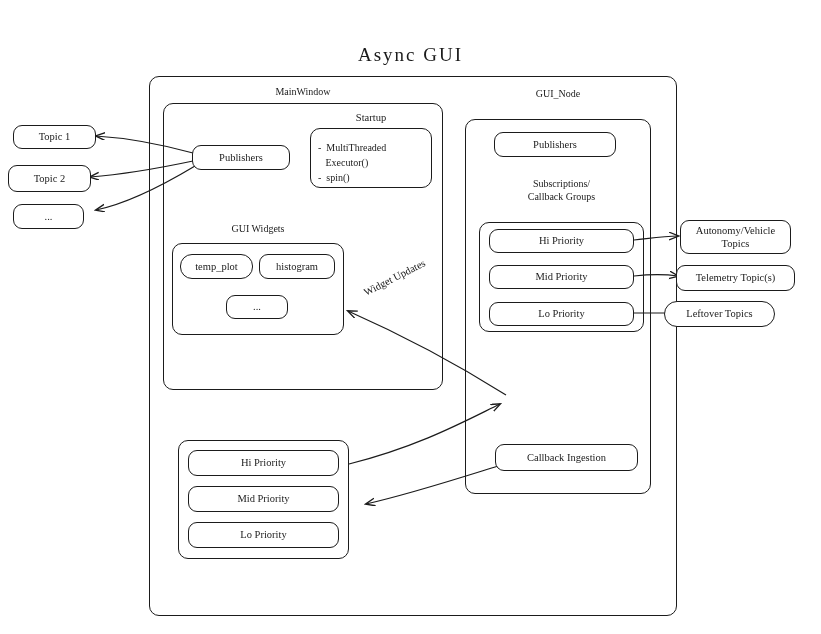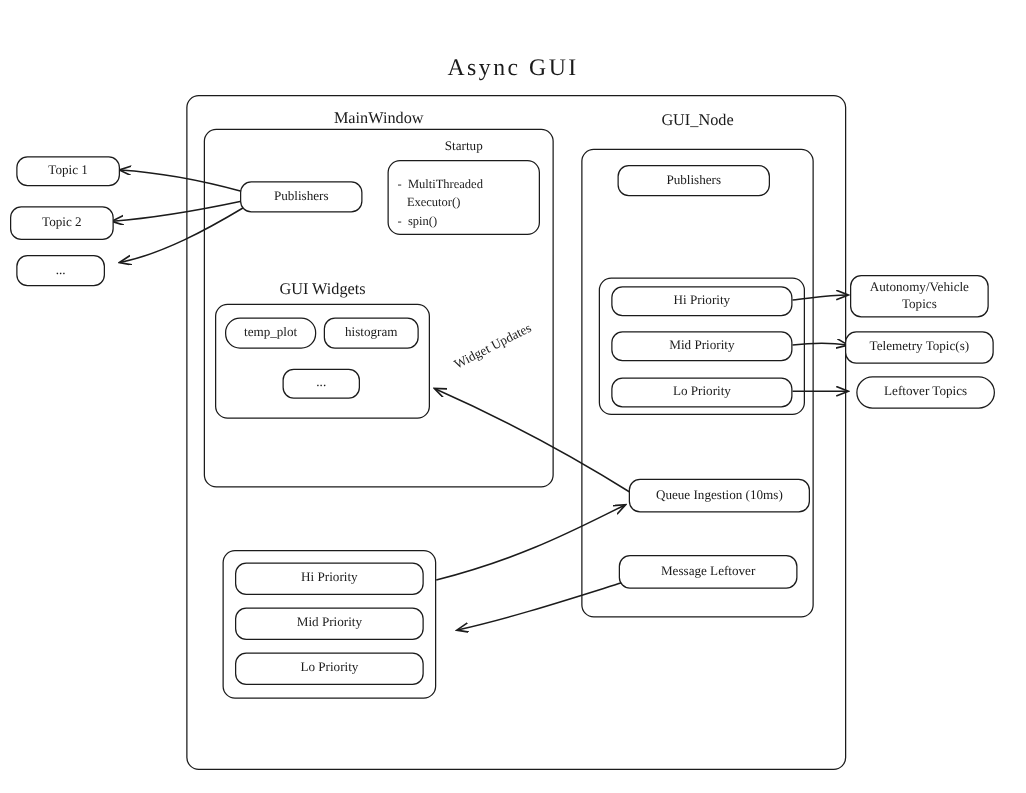--- a/index.html
+++ b/index.html
@@ -43,21 +43,21 @@
     align-items: center;
     justify-content: center;
     text-align: center;
     font-size: 10.5px;
     color: #1b1b1b;
     line-height: 1.25;
     padding: 2px 4px;
   }
   .grouplabel {
     position: absolute;
-    font-size: 13px;
+    font-size: 10px;
     color: #1b1b1b;
     white-space: pre;
     text-align: center;
   }
   .small {
     font-size: 10.5px;
     text-align: center;
   }
   .startup-text {
     position: absolute;
@@ -147,36 +147,35 @@
   </div>
 
   <div class="box" style="left:465px; top:93px; width:186px; height:375px;"></div>
   <div class="grouplabel" style="left:465px; top:62px; width:186px;">GUI_Node</div>
 
   <div class="node" style="left:494px; top:106px; width:122px; height:25px;">
     <span>Publishers</span>
   </div>
 
   <div class="box" style="left:479px; top:196px; width:165px; height:110px;"></div>
+  <div class="grouplabel" style="left:479px; top:152px; width:165px; line-height:1.25;">Subscriptions/
+Callback Groups</div>
 
   <div class="node" style="left:489px; top:203px; width:145px; height:24px;">
     <span>Hi Priority</span>
   </div>
   <div class="node" style="left:489px; top:239px; width:145px; height:24px;">
     <span>Mid Priority</span>
   </div>
   <div class="node" style="left:489px; top:276px; width:145px; height:24px;">
     <span>Lo Priority</span>
   </div>
 
-  <div class="node" style="left:503px; top:357px; width:145px; height:27px;">
-    <span>Queue Ingestion (10ms)</span>
-  </div>
   <div class="node" style="left:495px; top:418px; width:143px; height:27px;">
-    <span>Message Leftover</span>
+    <span>Callback Ingestion</span>
   </div>
 
   <div class="box" style="left:178px; top:414px; width:171px; height:119px;"></div>
 
   <div class="node" style="left:188px; top:424px; width:151px; height:26px;">
     <span>Hi Priority</span>
   </div>
   <div class="node" style="left:188px; top:460px; width:151px; height:26px;">
     <span>Mid Priority</span>
   </div>
@@ -194,19 +193,19 @@
     <span>...</span>
   </div>
 
   <div class="node" style="left:680px; top:194px; width:111px; height:34px; white-space:pre;">
     <span>Autonomy/Vehicle
 Topics</span>
   </div>
   <div class="node" style="left:676px; top:239px; width:119px; height:26px;align-items:center;">
     <span>Telemetry Topic(s)</span>
   </div>
-  <div class="node" style="left:685px; top:275px; width:111px; height:26px;border-radius:13px;">
+  <div class="node" style="left:664px; top:275px; width:111px; height:26px;border-radius:13px;">
     <span>Leftover Topics</span>
   </div>
 
   <div class="widget-updates" style="left:362px; top:262px;">Widget Updates</div>
 
 </div>
 
 </body></html>

